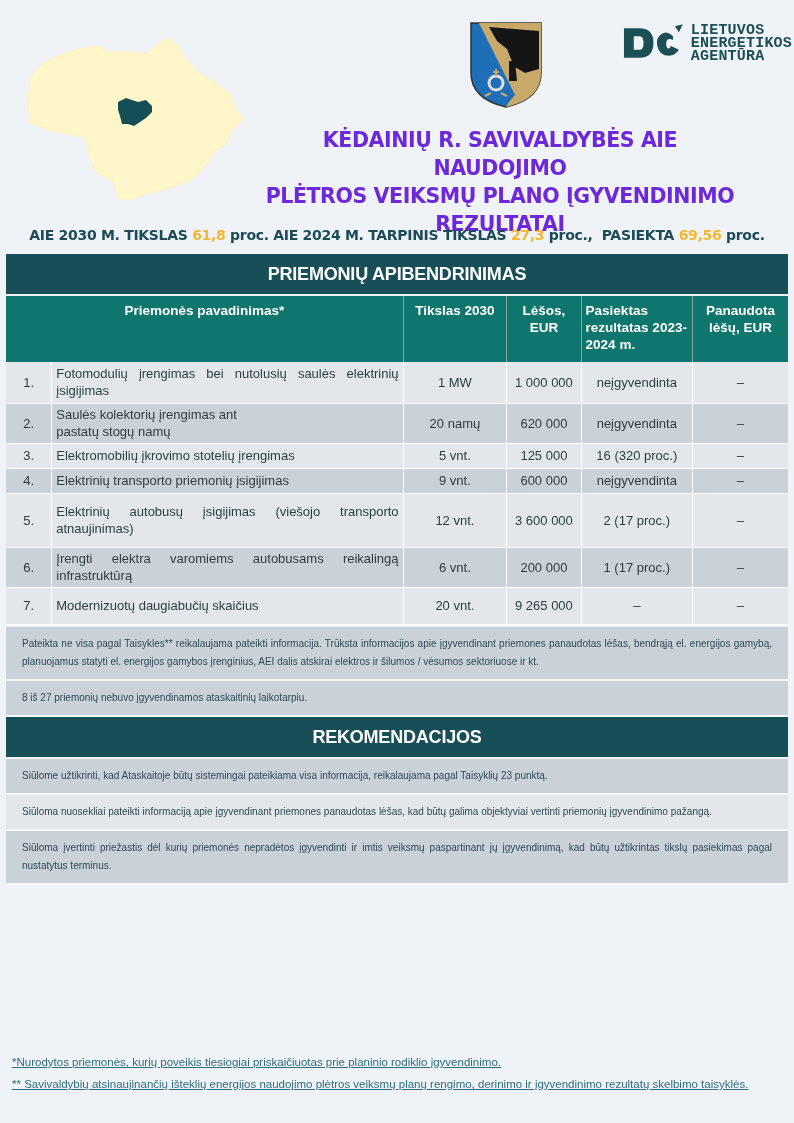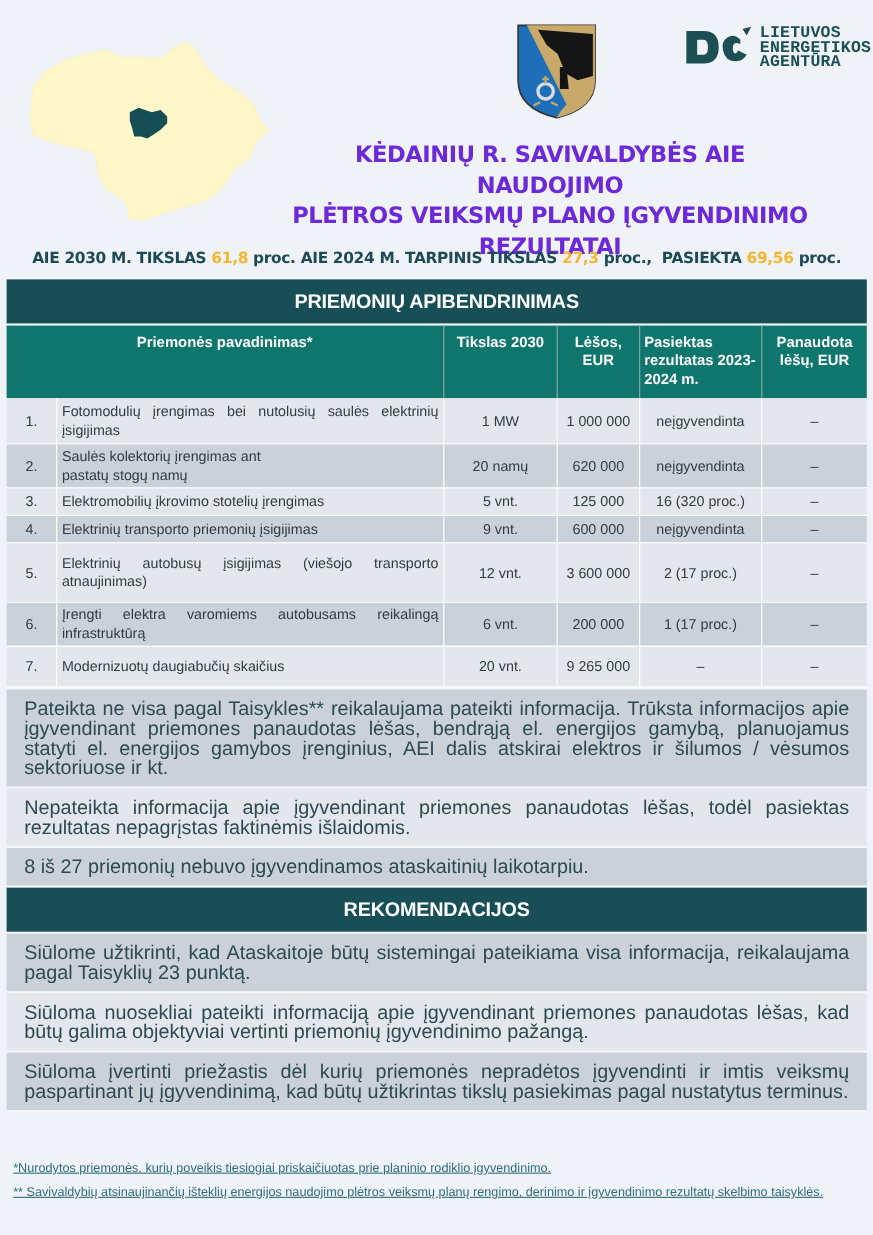--- a/index.html
+++ b/index.html
@@ -45,21 +45,21 @@
     padding: 2px 4px; color: #2e3d42; line-height: 17px; vertical-align: middle;
   }
   table.measures td:last-child { border-right: none; }
   table.measures tr.odd td { background: #e3e7eb; }
   table.measures tr.even td { background: #cbd1d8; }
   td.num { text-align: center; width: 38px; }
   td.name { text-align: justify; }
   td.c { text-align: center; }
 
   .para {
-    padding: 8px 16px; font-size: 18px; line-height: 18px; color: #2d4a52; text-align: justify;
+    padding: 8px 16px; font-size: 10px; line-height: 18px; color: #2d4a52; text-align: justify;
     border-bottom: 2px solid #f4f6f8;
   }
   .para.dark { background: #cbd1d8; }
   .para.light { background: #e3e7eb; }
 
   .footnotes { position: absolute; left: 12px; top: 1054px; width: 760px; font-size: 11.5px; color: #2e6c7e; line-height: 16px; }
   .footnotes .fn { text-decoration: underline; text-align: justify; margin-bottom: 6px; }
 </style>
 </head>
 <body>
@@ -185,21 +185,20 @@
         <td class="name">Modernizuotų daugiabučių skaičius</td>
         <td class="c">20 vnt.</td>
         <td class="c">9 265 000</td>
         <td class="c">–</td>
         <td class="c">–</td>
       </tr>
     </tbody>
   </table>
 
   <div class="para dark" style="margin-top:2px">Pateikta ne visa pagal Taisykles** reikalaujama pateikti informacija. Trūksta informacijos apie įgyvendinant priemones panaudotas lėšas, bendrąją el. energijos gamybą, planuojamus statyti el. energijos gamybos įrenginius, AEI dalis atskirai elektros ir šilumos / vėsumos sektoriuose ir kt.</div>
-  <div class="para light">Nepateikta informacija apie įgyvendinant priemones panaudotas lėšas, todėl pasiektas rezultatas nepagrįstas faktinėmis išlaidomis.</div>
   <div class="para dark">8 iš 27 priemonių nebuvo įgyvendinamos ataskaitinių laikotarpiu.</div>
 
   <div class="sec-head">REKOMENDACIJOS</div>
   <div class="para dark" style="margin-top:2px">Siūlome užtikrinti, kad Ataskaitoje būtų sistemingai pateikiama visa informacija, reikalaujama pagal Taisyklių 23 punktą.</div>
   <div class="para light">Siūloma nuosekliai pateikti informaciją apie įgyvendinant priemones panaudotas lėšas, kad būtų galima objektyviai vertinti priemonių įgyvendinimo pažangą.</div>
   <div class="para dark">Siūloma įvertinti priežastis dėl kurių priemonės nepradėtos įgyvendinti ir imtis veiksmų paspartinant jų įgyvendinimą, kad būtų užtikrintas tikslų pasiekimas pagal nustatytus terminus.</div>
 </div>
 
 <div class="footnotes">
   <div class="fn">*Nurodytos priemonės, kurių poveikis tiesiogiai priskaičiuotas prie planinio rodiklio įgyvendinimo.</div>

